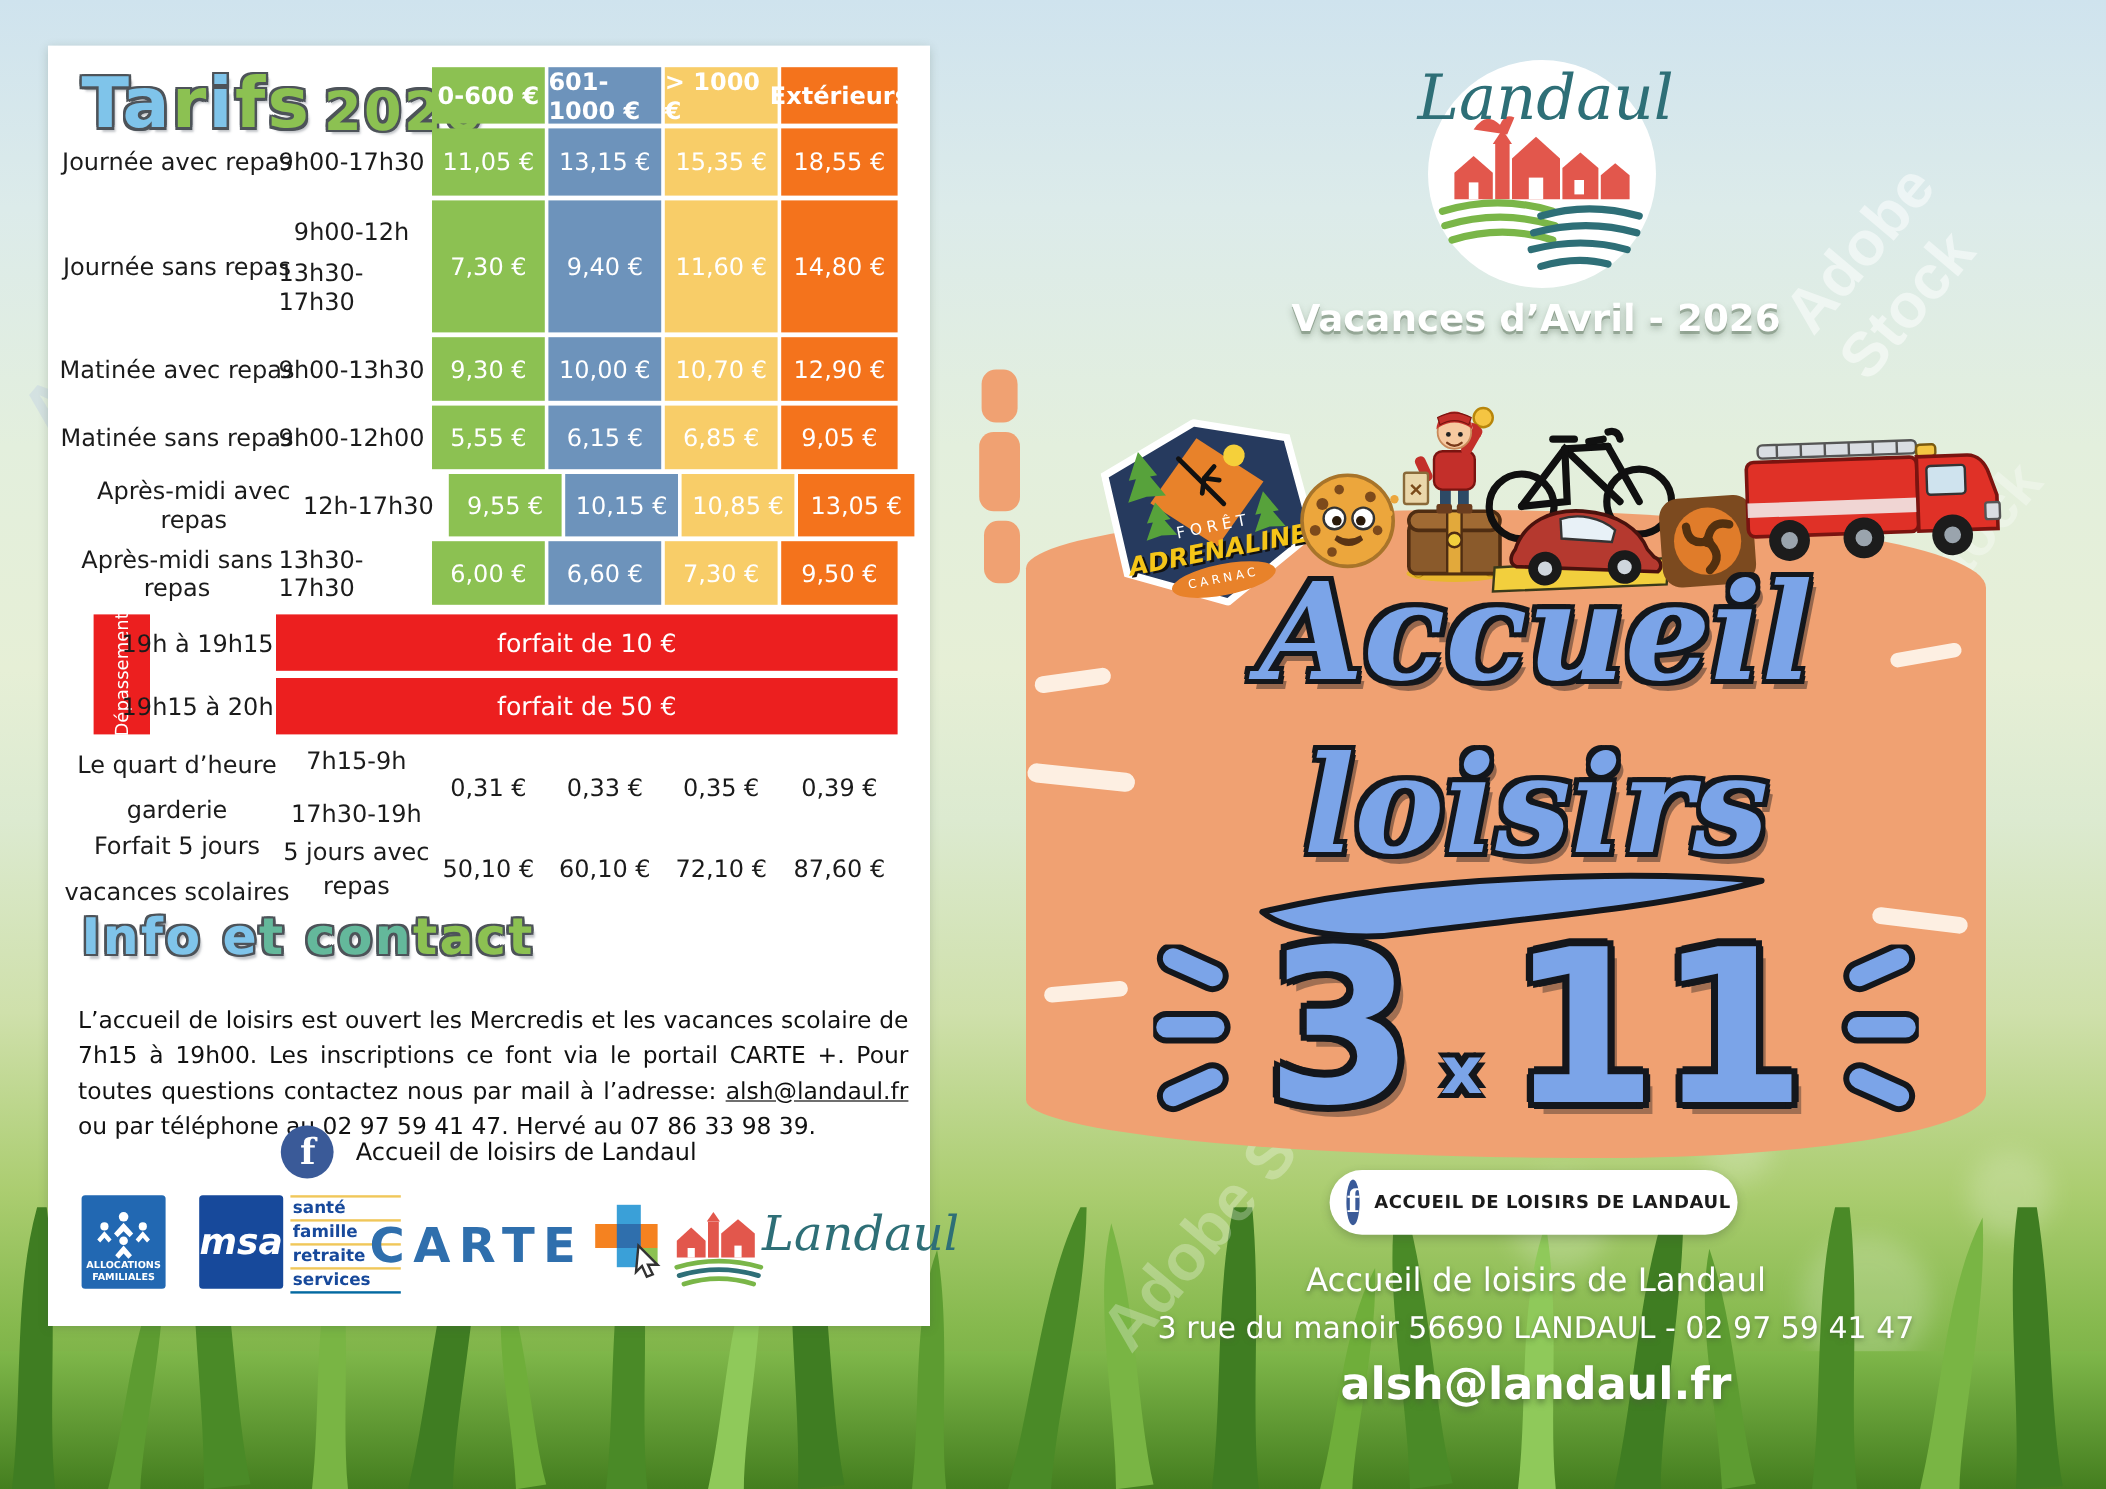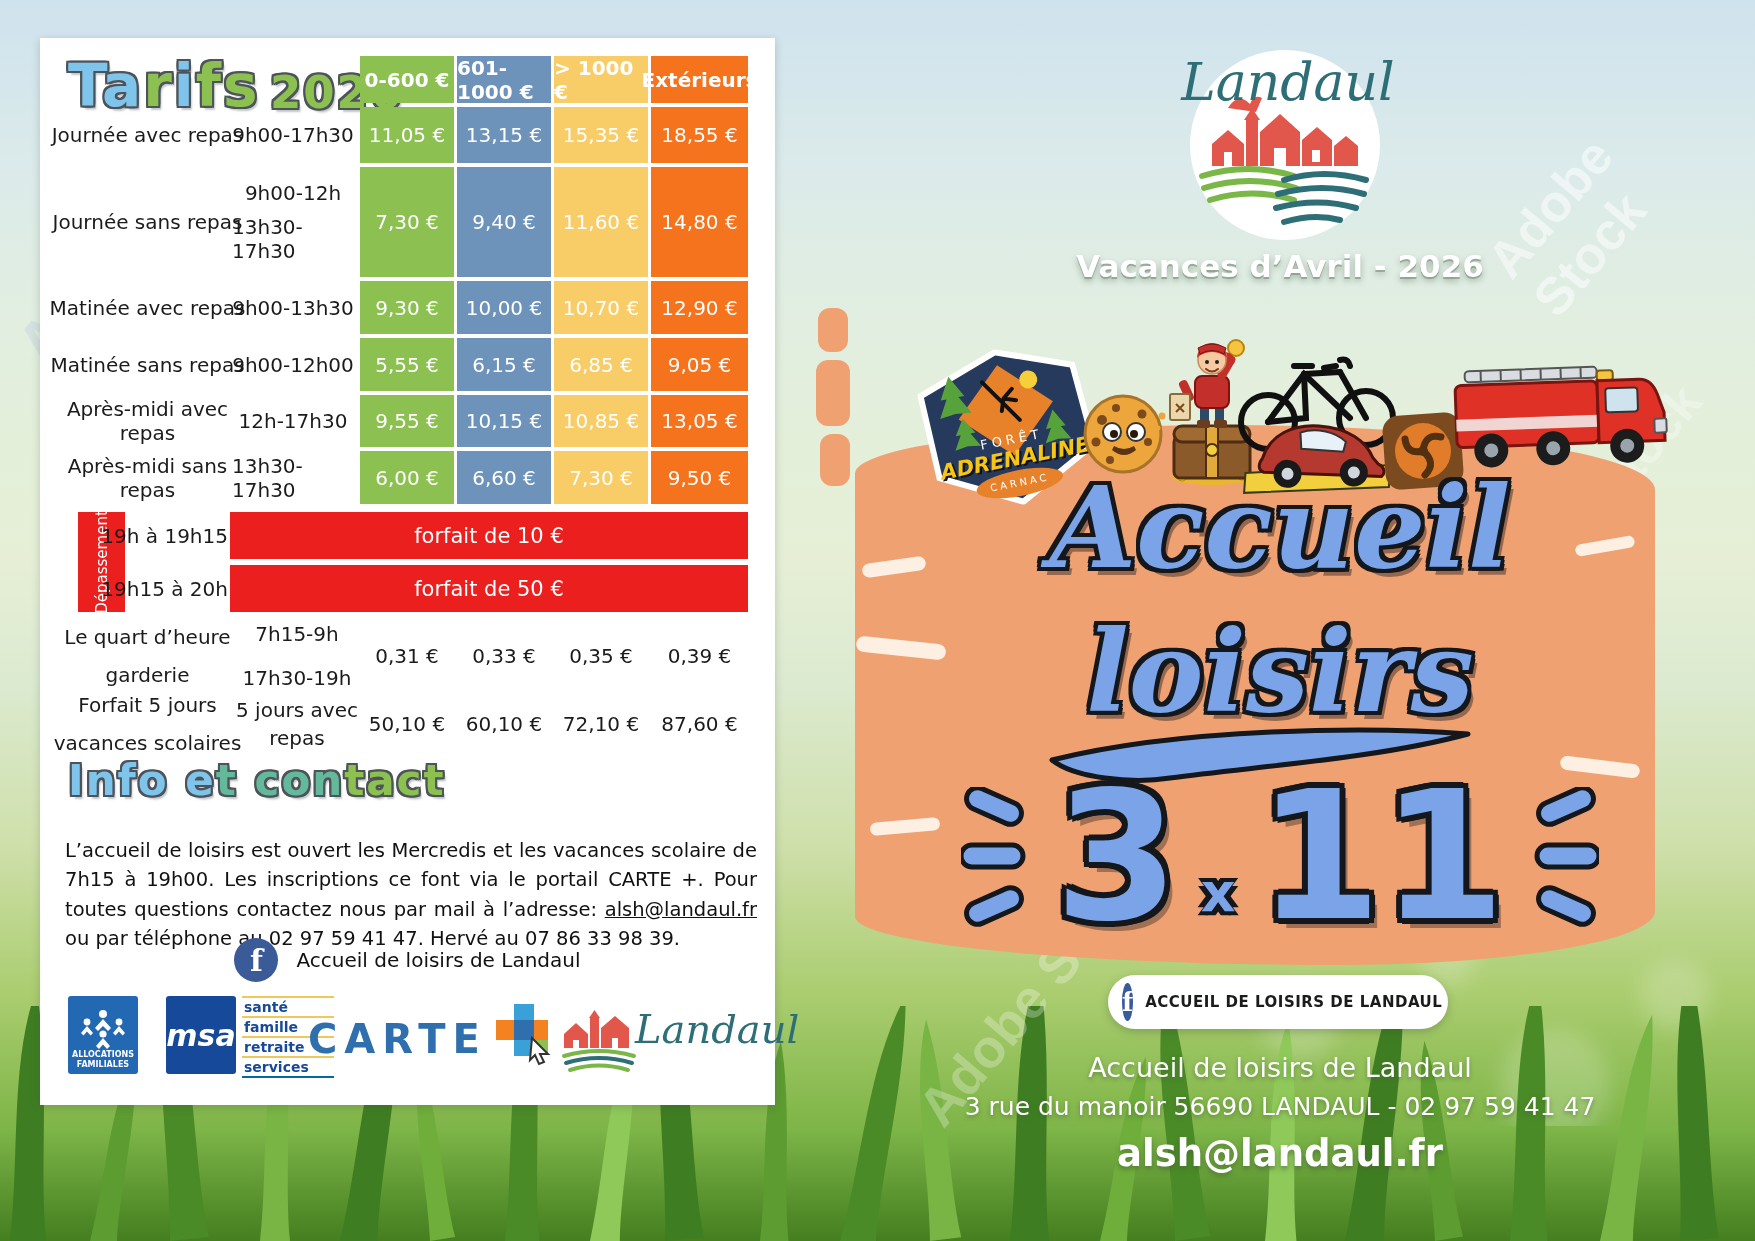--- a/index.html
+++ b/index.html
@@ -209,21 +209,21 @@
       <div class="t-lbl">Matinée sans repas</div>
       <div class="t-time">
           <span>9h00-12h00</span>
         </div>
       <div class="cell c-green p0">5,55 €</div>
       <div class="cell c-blue p1">6,15 €</div>
       <div class="cell c-yellow p2">6,85 €</div>
       <div class="cell c-orange p3">9,05 €</div>
     </div>
 
-    <div class="t-row" style="top:357px;height:52px;">
+    <div class="t-row" style="top:357px;height:52px;margin-left:14px;">
       <div class="t-lbl">Après-midi avec repas</div>
       <div class="t-time">
           <span>12h-17h30</span>
         </div>
       <div class="cell c-green p0">9,55 €</div>
       <div class="cell c-blue p1">10,15 €</div>
       <div class="cell c-yellow p2">10,85 €</div>
       <div class="cell c-orange p3">13,05 €</div>
     </div>
 

